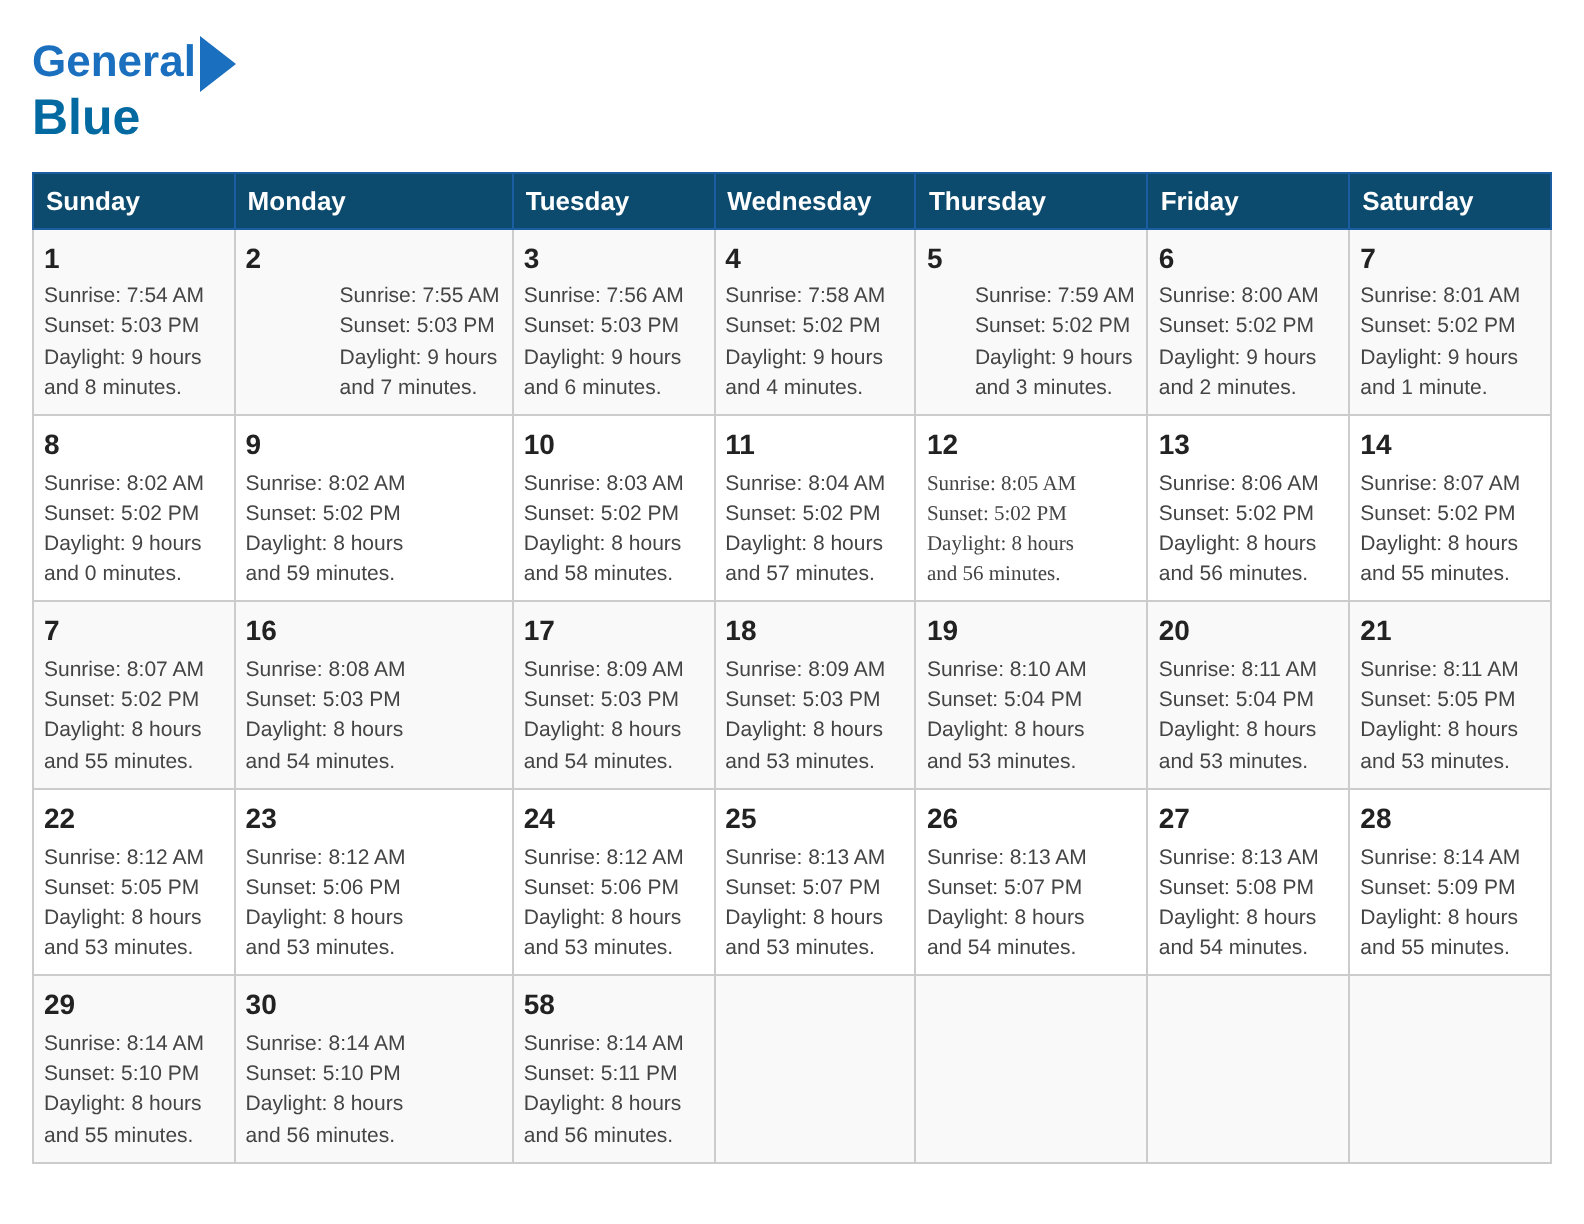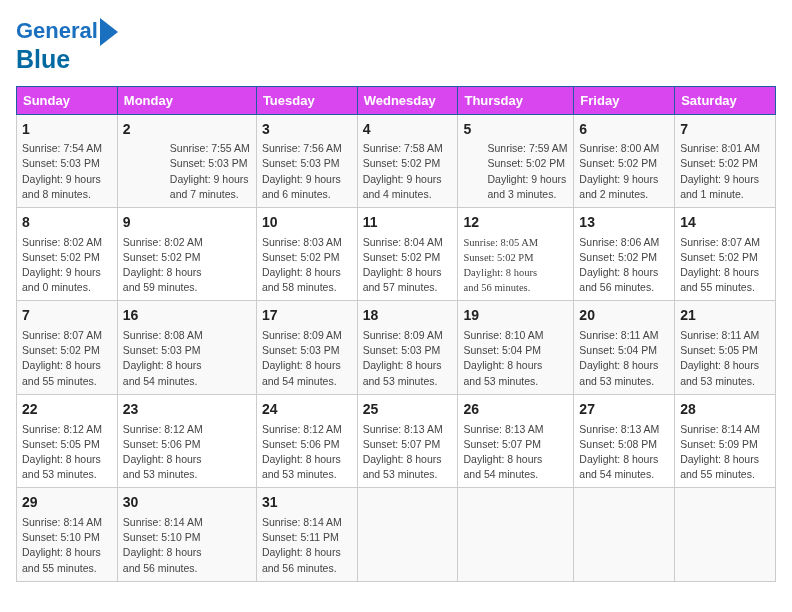--- a/index.html
+++ b/index.html
@@ -50,21 +50,21 @@
       font-size: 16px;
       font-weight: normal;
       color: #555;
     }
     table {
       width: 100%;
       border-collapse: collapse;
       font-size: 11px;
     }
     thead tr th {
-      background-color: #d946ef;
+      background-color: #0c4a6e;
       color: #fff;
       text-align: left;
       padding: 6px 6px;
       font-size: 13px;
       font-weight: bold;
       border: 1px solid #1a5da0;
     }
     tbody tr td {
       vertical-align: top;
       border: 1px solid #ccc;
@@ -338,21 +338,21 @@
 and 55 minutes.</div>
         </td>
         <td>
           <span class="day-number">30</span>
           <div class="day-info" style="white-space: pre-line;">Sunrise: 8:14 AM
 Sunset: 5:10 PM
 Daylight: 8 hours
 and 56 minutes.</div>
         </td>
         <td>
-          <span class="day-number">31</span>
+          <span class="day-number">58</span>
           <div class="day-info" style="white-space: pre-line;">Sunrise: 8:14 AM
 Sunset: 5:11 PM
 Daylight: 8 hours
 and 56 minutes.</div>
         </td>
         <td class="empty"></td>
         <td class="empty"></td>
         <td class="empty"></td>
         <td class="empty"></td>
       </tr>

